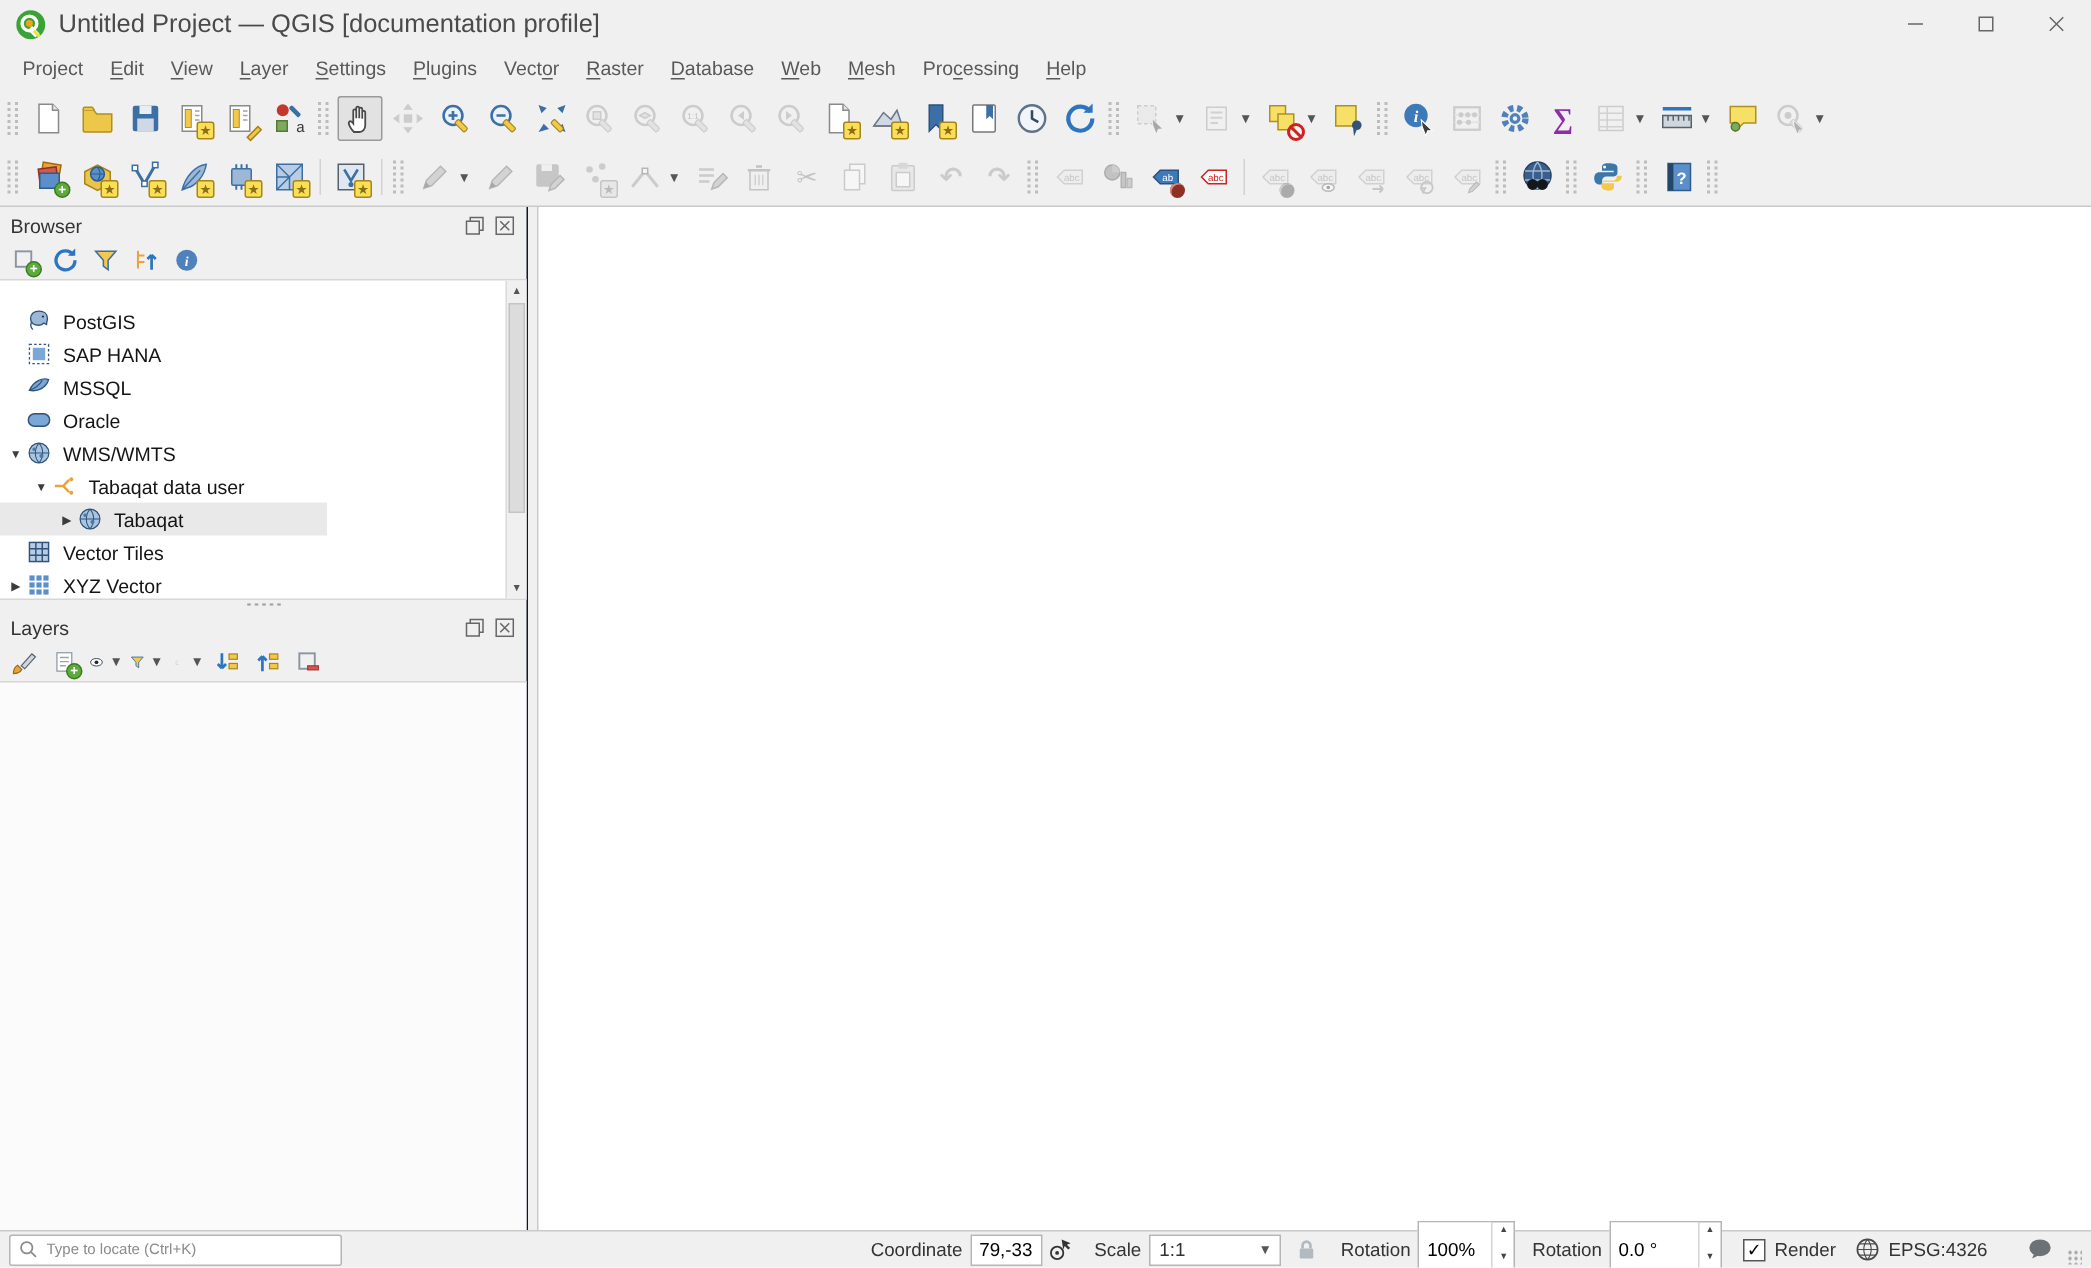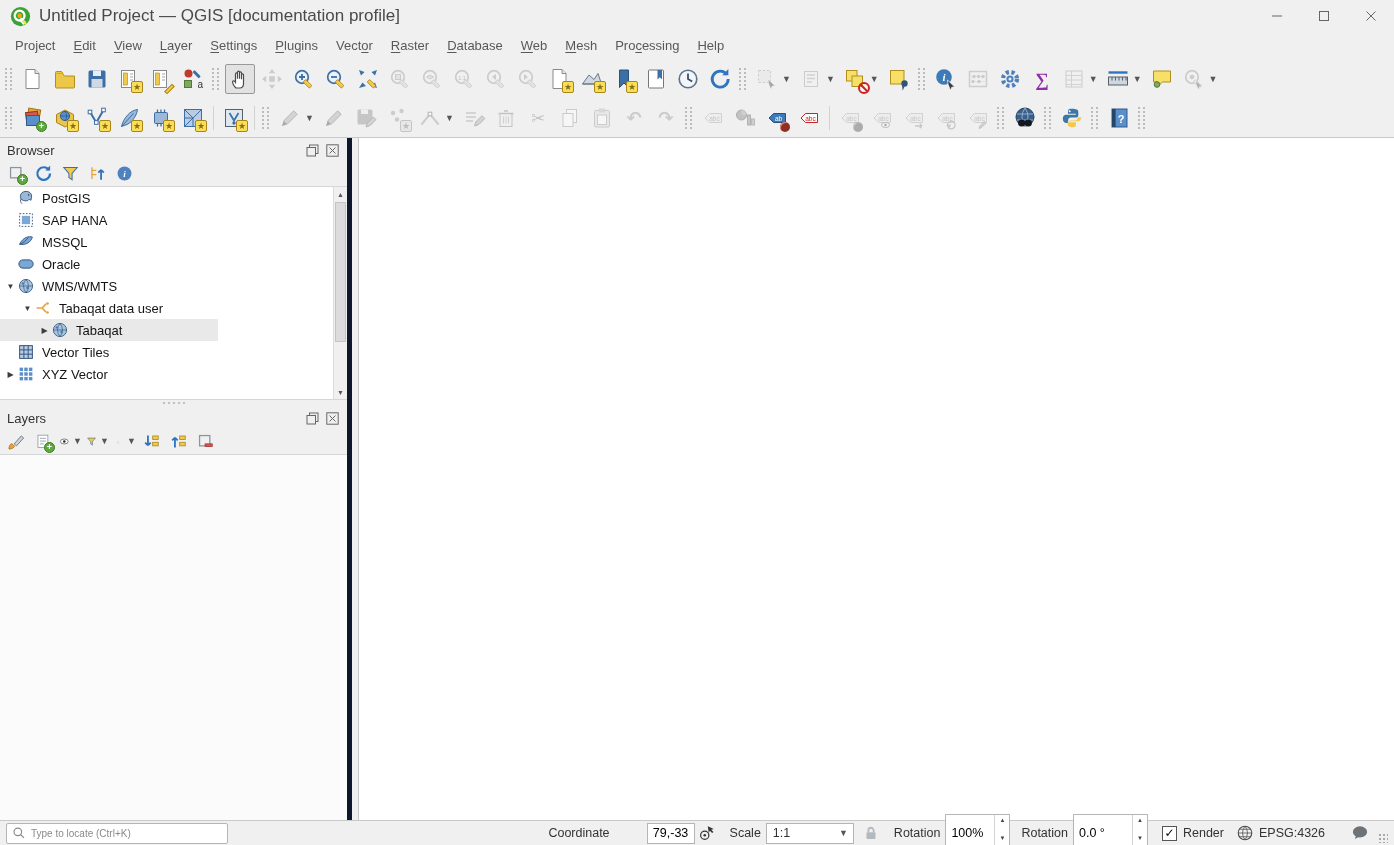--- a/index.html
+++ b/index.html
@@ -34,21 +34,21 @@
   .badge{position:absolute;font-weight:bold;z-index:2}
   .badge-star{right:-2px;bottom:-2px;width:12px;height:12px;background:#f9df57;border:1px solid #a8841a;border-radius:2px;color:#8a6d14;font-size:9px;line-height:10px;text-align:center}
   .badge-plus{right:-2px;bottom:-2px;width:11px;height:11px;background:#5cab3c;border:1px solid #3d7a22;border-radius:50%;color:#fff;font-size:9px;line-height:9px;text-align:center}
   .badge-no{right:-3px;bottom:-3px;width:12px;height:12px;border:2px solid #cc2222;border-radius:50%;background:rgba(255,255,255,.35)}
   .badge-no::after{content:"";position:absolute;left:-1px;top:3px;width:10px;height:2px;background:#cc2222;transform:rotate(45deg)}
   .badge-pin{right:-1px;bottom:-2px;width:10px;height:10px;background:#8f2f23;border-radius:50%;box-shadow:inset 1px 1px 0 #d98a80}
   .badge-wrench{right:-2px;bottom:0;width:11px;height:4px;background:#f2c94c;border:1px solid #a8841a;transform:rotate(-45deg)}
 
   
   #main{position:absolute;top:138px;left:0;right:0;bottom:25px;display:flex}
-  #left-dock{width:352px;display:flex;flex-direction:column;background:#f0f0f0;border-right:5px solid #0f172a}
+  #left-dock{width:352px;display:flex;flex-direction:column;background:#f0f0f0;border-right:1px solid #0f172a}
   #map-canvas{flex:1;background:#fff;border-left:1px solid #c9c9c9;margin-left:6px}
 
   .panel-header{height:22px;display:flex;align-items:center;padding:2px 7px 0;font-size:13px;color:#333}
   .ph-btns{margin-left:auto;display:flex;gap:5px}
   .ph-btn{width:15px;height:15px;display:flex;align-items:center;justify-content:center}
   .panel-tools{height:26px;display:flex;align-items:center;padding:0 5px;gap:4px}
   .pt-btn{position:relative;width:23px;height:23px;display:flex;align-items:center;justify-content:center}
   .pt-btn .ic{width:19px;height:19px}
 
   #browser-tree{position:relative;height:214px;background:#fff;border-top:1px solid #d6d6d6;border-bottom:1px solid #d6d6d6;overflow:hidden}
@@ -796,21 +796,21 @@
             <svg viewBox="0 0 24 24">
               <circle cx="12" cy="12" r="8.8" fill="#4f81bd"></circle>
               <text x="12" y="16.8" text-anchor="middle" font-size="11.5" font-weight="bold" font-style="italic" fill="#fff" font-family="serif">i</text>
             </svg>
           </span>
         </div>
       </div>
 
     <div id="browser-tree">
       <div id="tree-rows">
-          <div class="tree-row" style="padding-left: 4px;">
+          <div class="tree-row" style="padding-left: 4px; margin-top: 16px;">
             <span class="tree-arrow"></span>
             <span class="tree-ic">
               <svg viewBox="0 0 24 24">
                 <path d="M4.5 10c0-4.5 3.2-6.8 7.5-6.8s7.5 2.3 7.5 6.3c0 2.2-.8 3.3-.8 5.5l-2.4-1.2c-1 1.2-2.3 2-4.3 2-4.3 0-7.5-1.8-7.5-5.8z" fill="#9db8d6" stroke="#31537a" stroke-width="1.2"></path>
                 <circle cx="15.5" cy="8" r="1" fill="#1e2830"></circle>
                 <path d="M5.5 13c-1.2 2-1 4.5 1 6.5" stroke="#31537a" fill="none" stroke-width="1.2"></path>
               </svg>
             </span>
             <span>PostGIS</span>
           </div>
@@ -1014,21 +1014,21 @@
   <div class="locate">
     <svg viewBox="0 0 24 24">
         <circle cx="10" cy="10" r="6.5" fill="none" stroke="#8a8a8a" stroke-width="2"></circle>
         <path d="M15 15l5.5 5.5" stroke="#8a8a8a" stroke-width="2"></path>
       </svg>
     <input placeholder="Type to locate (Ctrl+K)" style="">
   </div>
   <div class="sb-flex"></div>
 
   <span class="sb-label">Coordinate</span>
-  <input class="sb-input" style="width: 48px; margin-left: 32px;" value="79,-33">
+  <input class="sb-input" style="width: 48px;" value="79,-33">
   <span class="sb-icon">
     <svg viewBox="0 0 24 24">
         <circle cx="9" cy="15" r="5.5" fill="none" stroke="#333" stroke-width="1.6"></circle>
         <circle cx="9" cy="15" r="1.7" fill="#333"></circle>
         <path d="M13 3l8 3.5-3.4 1.2 3 3-1.8 1.4-3-3.2-1.4 3.2z" fill="#333"></path>
       </svg>
   </span>
 
   <span class="sb-label">Scale</span>
   <div class="sb-combo">

